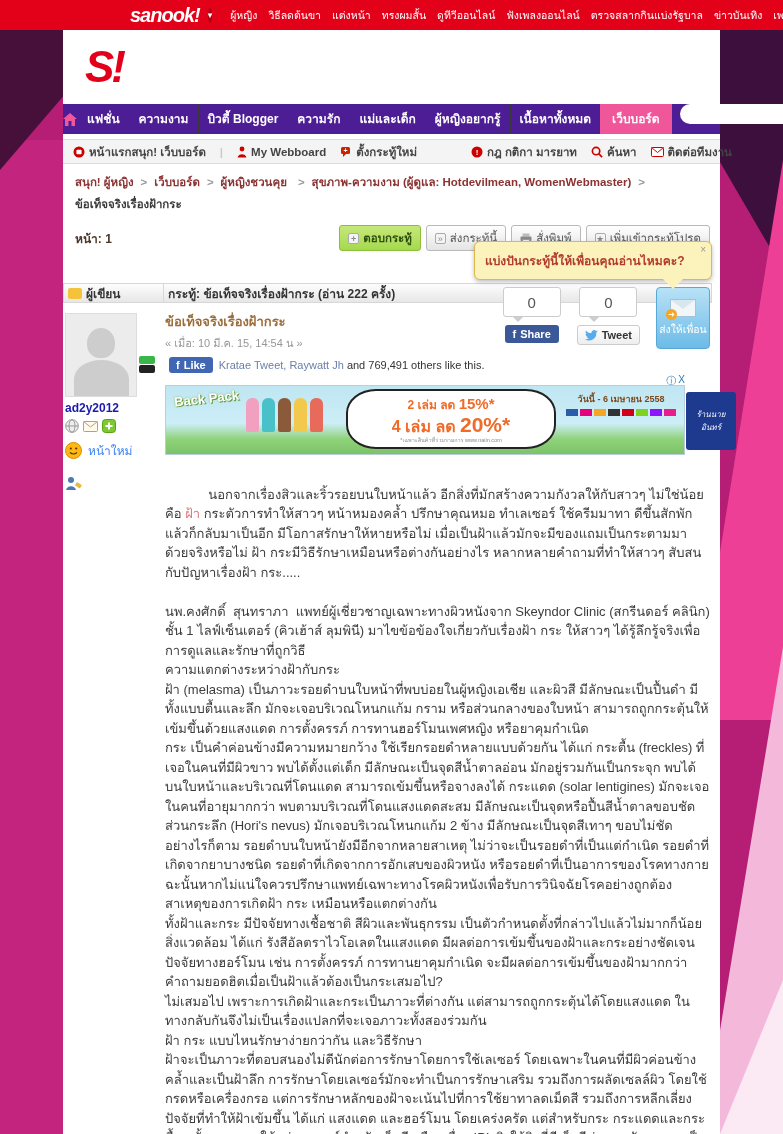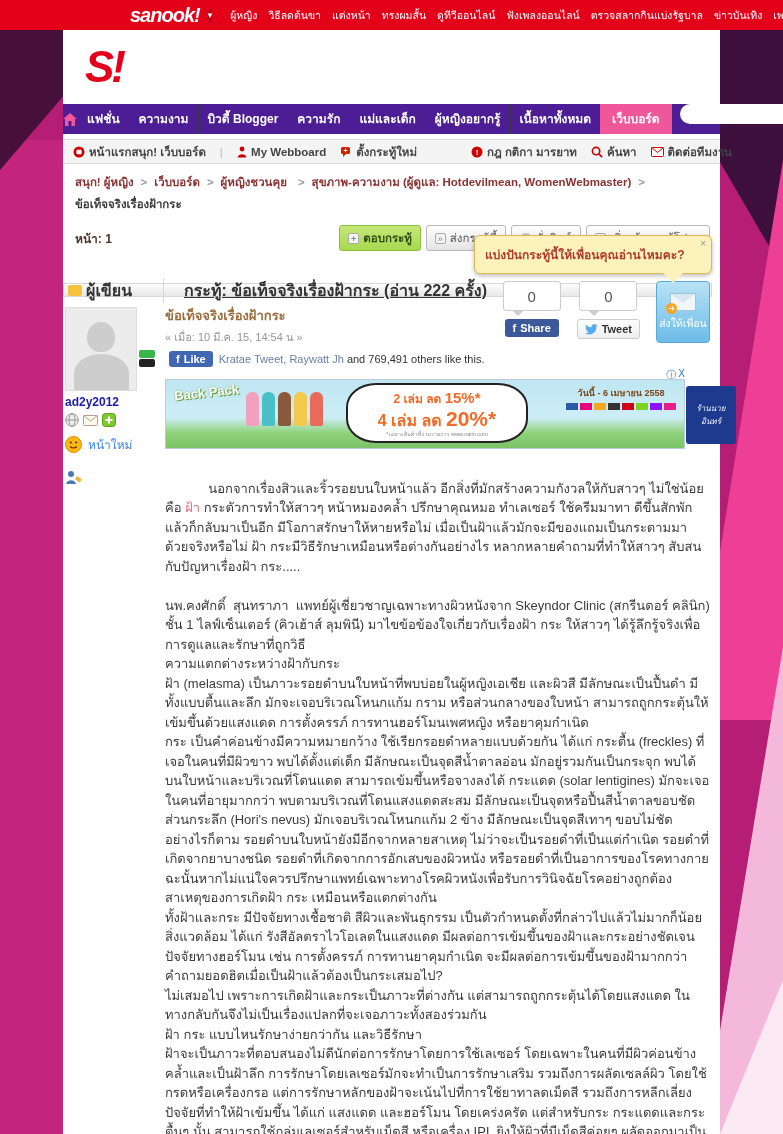--- a/index.html
+++ b/index.html
@@ -61,24 +61,24 @@
   .pagenum { font-size:12px; font-weight:bold; color:#4a3527; }
   .actions { margin-left:auto; display:flex; gap:5px; }
   .btn { display:flex; align-items:center; gap:4px; font-size:11.5px; color:#555; background:linear-gradient(#ffffff,#e4e4e4);
     border:1px solid #b9b9b9; border-radius:3px; padding:3px 8px; cursor:pointer; }
   .btn .bico { width:11px; height:11px; border:1px solid #aaa; border-radius:2px; background:#f4f4f4;
     font-size:9px; line-height:10px; text-align:center; color:#888; }
   .btn-reply { background:linear-gradient(#c6e87a,#a5d94e); border-color:#8bbf3a; color:#2e4d0d; font-weight:bold; }
 
   
   .post { position:relative; margin:2px 8px 0 0; }
-  .post-head { display:flex; height:14px; background:linear-gradient(#fdfdfd,#e7e7e7); border:1px solid #d7d7d7;
-    align-items:center; font-size:16px; font-weight:bold; color:#333;margin-top:24px; }
+  .post-head { display:flex; height:20px; background:linear-gradient(#fdfdfd,#e7e7e7); border:1px solid #d7d7d7;
+    align-items:center; font-size:12px; font-weight:bold; color:#333;margin-top:24px; }
   .ph-author { width:99px; padding-left:4px; display:flex; align-items:center; gap:4px; }
-  .ph-topic { border-left:1px solid #d7d7d7; padding-left:20px;text-decoration:underline; }
+  .ph-topic { border-left:1px solid #d7d7d7; padding-left:4px; }
   .chat-ico { width:14px; height:11px; background:#f5c33b; border-radius:2px; position:relative; }
   .chat-ico:after { content:""; position:absolute; left:2px; bottom:-3px; border:3px solid transparent; border-top-color:#f5c33b; }
 
   .post-body { display:flex; }
   .sidebar { width:103px; padding:10px 4px 0 2px; font-size:11px; color:#444; }
   .avatar { width:72px; height:84px; background:#ececec; border:1px solid #ddd; position:relative; overflow:hidden; }
   .avatar .head { position:absolute; left:21px; top:14px; width:28px; height:30px; background:#cdcdcd; border-radius:50% 50% 45% 45%; }
   .avatar .bust { position:absolute; left:8px; top:46px; width:55px; height:38px; background:#cdcdcd; border-radius:50% 50% 0 0; }
   .uname { color:#1a1aae; font-weight:bold; font-size:12px; margin-top:4px; cursor:pointer; }
   .u-icons { display:flex; gap:4px; margin-top:4px; align-items:center; }
@@ -119,21 +119,21 @@
 
   
   .ad { margin:12px 0 10px; width:520px; height:70px; position:relative; border:1px solid #bcd;
     background:linear-gradient(#bfe6f2 0%, #cdeef7 55%, #8fd27a 78%, #7cc368 100%); overflow:visible; }
   .ad-close { position:absolute; right:-1px; top:-12px; font-size:10px; color:#2a7ab8; display:flex; gap:2px; }
   .ad-close span { cursor:pointer; }
   .ad-title { position:absolute; left:8px; top:6px; font-size:13px; font-weight:bold; color:#fff;
     text-shadow:0 0 2px #7a4, 1px 1px 0 #593; transform:rotate(-6deg); line-height:1; text-align:center; }
   .ad-people { position:absolute; left:80px; top:12px; display:flex; gap:3px; }
   .ad-people i { display:block; width:13px; height:34px; border-radius:6px 6px 2px 2px; }
-  .bubble { position:absolute; left:180px; top:3px; width:182px; height:60px; background:#fff; border:2px solid #222;
+  .bubble { position:absolute; left:180px; top:3px; width:210px; height:60px; background:#fff; border:2px solid #222;
     border-radius:30px/24px; display:flex; flex-direction:column; align-items:center; justify-content:center; line-height:1.15; }
   .bb1 { font-size:12px; font-weight:bold; color:#f06a28; }
   .bb1 b { font-size:15px; }
   .bb2 { font-size:16px; font-weight:bold; color:#f06a28; }
   .bb2 b { font-size:21px; }
   .bb-note { font-size:5.5px; color:#888; }
   .ad-right { position:absolute; right:4px; top:6px; width:118px; text-align:center; }
   .ad-date { font-size:9px; font-weight:bold; color:#7a4a1e; }
   .ad-paylogos { display:flex; flex-wrap:wrap; gap:2px; justify-content:center; margin-top:3px; }
   .ad-paylogos i { width:12px; height:7px; display:block; }

